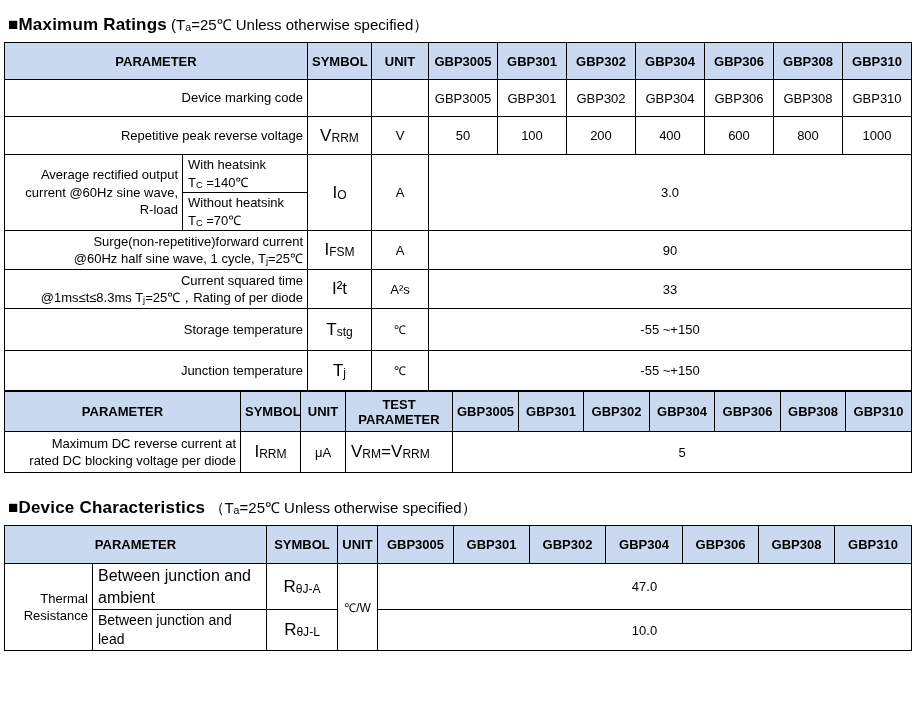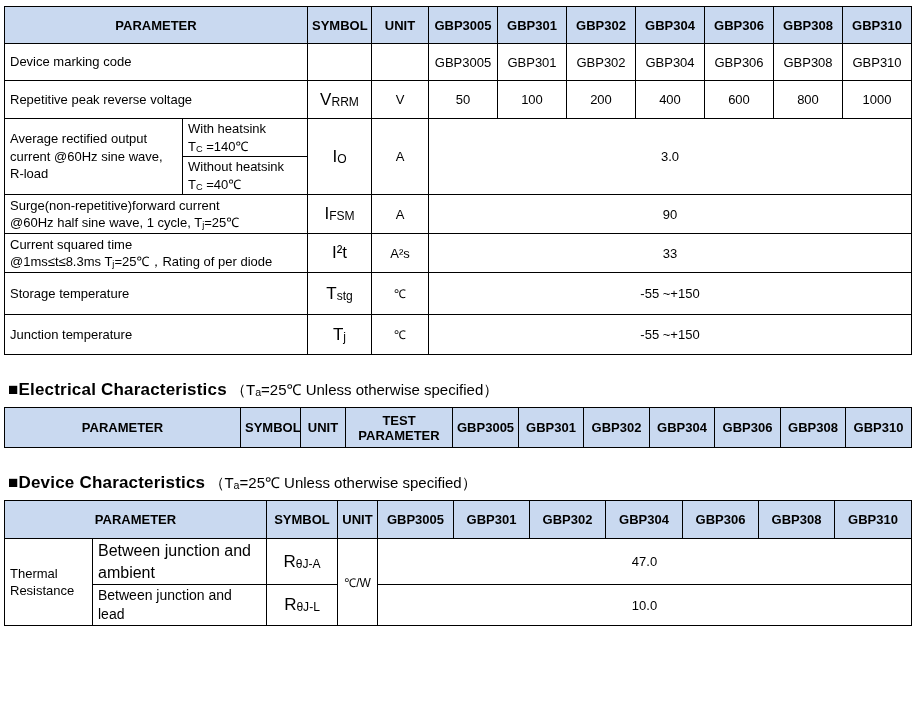--- a/index.html
+++ b/index.html
@@ -24,38 +24,39 @@
     padding: 1px 4px;
     font-size: 13px;
     vertical-align: middle;
     overflow: hidden;
   }
   thead th {
     background: var(--header-bg);
     font-weight: bold; text-align: center; font-size: 13px;
   }
   td.c { text-align: center; }
-  td.param { text-align: left; padding-left: 5px; line-height: 1.35; }
+  td.param { text-align: right; padding-left: 5px; line-height: 1.35; }
   td.subparam { text-align: left; padding-left: 5px; line-height: 1.35; }
   .sym { font-size: 17px; }
   .seg-sub { font-size: 71%; position: relative; top: 1px; }
   .deg { font-size: 12px; }
 
   
   .t1 tr.h37 { height: 37px; } .t1 tr.h38 { height: 38px; }
   .t1 tr.h39 { height: 39px; padding-left: 18px; } .t1 tr.h42 { height: 42px; }
   .t1 tr.h40 { height: 40px; }
   .t2 tr.h40 { height: 40px; } .t2 tr.h38 { height: 38px; } .t2 tr.h41 { height: 41px; }
   .t3 tr.h38 { height: 38px; }
 </style>
 </head>
 <body>
 
 <div class="page">
 
+  <h2 class="section-title mt-gap1"><span class="t-bold">■Maximum Ratings</span><span class="t-cond"><span> (T</span><span class="seg-sub">a</span><span>=25℃ Unless otherwise specified）</span></span></h2>
 
   <table class="t1">
     <colgroup>
       <col style="width:178px">
         <col style="width:125px">
         <col style="width:64px">
         <col style="width:57px">
       <col style="width:69px">
         <col style="width:69px">
         <col style="width:69px">
@@ -104,21 +105,21 @@
         <td class="c">1000</td>
       </tr>
       <tr class="h37">
         <td rowspan="2" class="param">Average rectified output current @60Hz sine wave, R-load</td>
         <td class="subparam"><span>With heatsink</span><br><span> T</span><span class="seg-sub">C</span><span> =140℃</span></td>
         <td rowspan="2" class="c sym"><span>I</span><span class="seg-sub">O</span></td>
         <td rowspan="2" class="c">A</td>
         <td rowspan="2" colspan="7" class="c">3.0</td>
       </tr>
       <tr class="h38">
-        <td class="subparam"><span>Without heatsink</span><br><span>T</span><span class="seg-sub">C</span><span> =40℃</span></td>
+        <td class="subparam"><span>Without heatsink</span><br><span>T</span><span class="seg-sub">C</span><span> =70℃</span></td>
       </tr>
       <tr class="h39">
         <td colspan="2" class="param"><span>Surge(non-repetitive)forward current</span><br><span>@60Hz half sine wave, 1 cycle, T</span><span class="seg-sub">j</span><span>=25℃</span></td>
         <td class="c sym"><span>I</span><span class="seg-sub">FSM</span></td>
         <td class="c">A</td>
         <td colspan="7" class="c">90</td>
       </tr>
       <tr class="h39">
         <td colspan="2" class="param"><span>Current squared time</span><br><span>@1ms≤t≤8.3ms T</span><span class="seg-sub">j</span><span>=25℃，Rating of per diode</span></td>
         <td class="c sym">I²t</td>
@@ -133,21 +134,20 @@
       </tr>
       <tr class="h40">
         <td colspan="2" class="param">Junction temperature</td>
         <td class="c sym"><span>T</span><span class="seg-sub">j</span></td>
         <td class="c deg">℃</td>
         <td colspan="7" class="c">-55 ~+150</td>
       </tr>
     </tbody>
   </table>
 
-  <h2 class="section-title mt-gap2"><span class="t-bold">■Electrical Characteristics</span><span class="t-cond"><span> （T</span><span class="seg-sub">a</span><span>=25℃ Unless otherwise specified）</span></span></h2>
 
   <table class="t2">
     <colgroup>
       <col style="width:236px">
         <col style="width:60px">
         <col style="width:45px">
         <col style="width:107px">
       <col style="width:66px">
         <col style="width:65px">
         <col style="width:66px">
@@ -165,20 +165,27 @@
         <th>GBP3005</th>
         <th>GBP301</th>
         <th>GBP302</th>
         <th>GBP304</th>
         <th>GBP306</th>
         <th>GBP308</th>
         <th>GBP310</th>
       </tr>
     </thead>
     <tbody>
+      <tr class="h41">
+        <td class="param"><span>Maximum DC reverse current at</span><br><span>rated DC blocking voltage per diode</span></td>
+        <td class="c sym"><span>I</span><span class="seg-sub">RRM</span></td>
+        <td class="c">μA</td>
+        <td class="subparam sym"><span>V</span><span class="seg-sub">RM</span><span>=V</span><span class="seg-sub">RRM</span></td>
+        <td colspan="7" class="c">5</td>
+      </tr>
     </tbody>
   </table>
 
   <h2 class="section-title mt-gap2"><span class="t-bold">■Device Characteristics</span><span class="t-cond"><span> （T</span><span class="seg-sub">a</span><span>=25℃ Unless otherwise specified）</span></span></h2>
 
   <table class="t3">
     <colgroup>
       <col style="width:88px">
         <col style="width:174px">
         <col style="width:71px">

